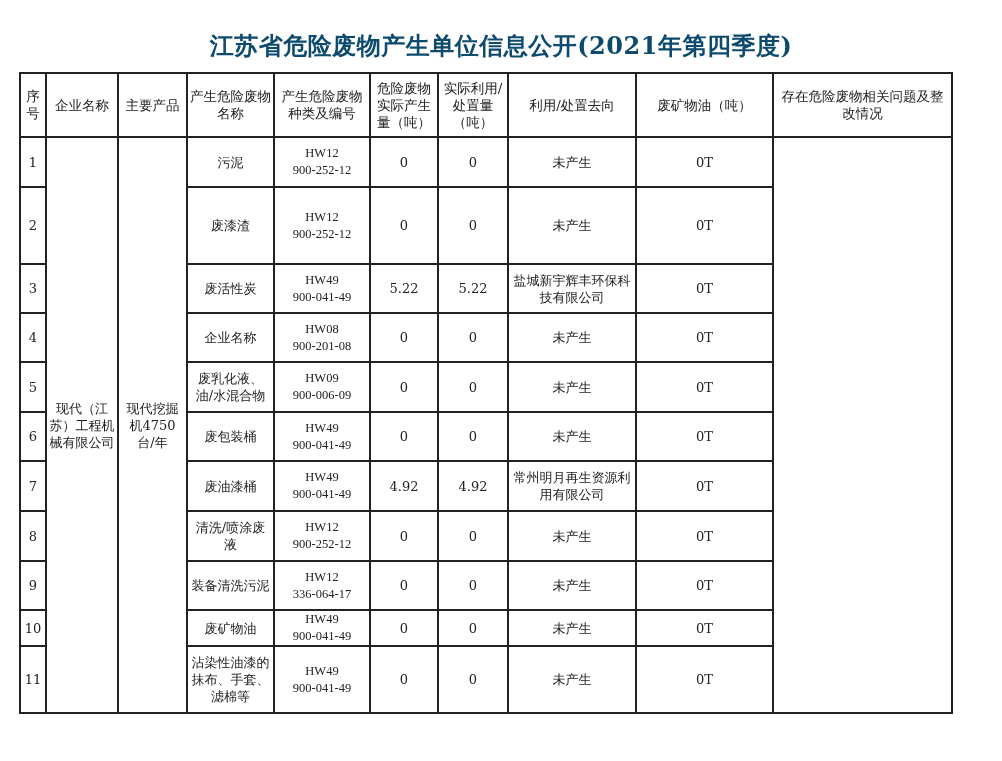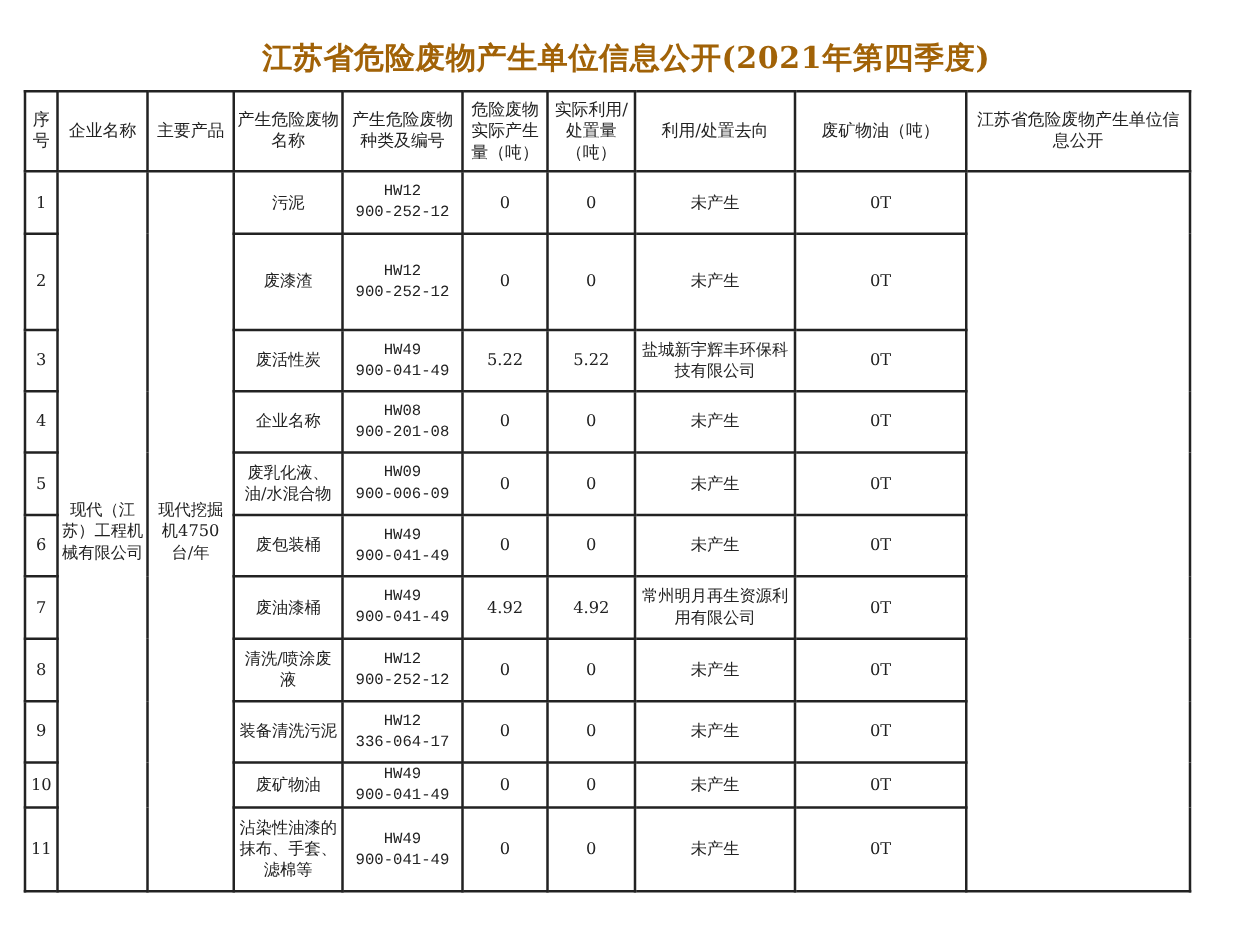--- a/index.html
+++ b/index.html
@@ -1,27 +1,27 @@
 <!DOCTYPE html>
 <html><head>
 <meta charset="utf-8">
 <style>
   html, body { margin:0; padding:0; background:#ffffff; }
   body { width:1002px; height:761px; position:relative; overflow:hidden;
          font-family:"DejaVu Serif","Liberation Serif",serif; color:#222; }
   .title { position:absolute; left:0; top:30px; width:1002px; text-align:center;
-           font-size:24px; font-weight:bold; letter-spacing:0.5px; color:#a16207;
+           font-size:24px; font-weight:bold; letter-spacing:0.5px; color:#0c4a6e;
            font-family:"DejaVu Serif","Liberation Serif",serif; }
   table.report { position:absolute; left:19px; top:72px; border-collapse:collapse;
                  table-layout:fixed; font-size:13px; }
   table.report td, table.report th { border:2px solid #222; text-align:center;
                  vertical-align:middle; padding:0 2px; line-height:17px; font-weight:normal;
                  overflow:hidden; }
   table.report th { height:62px; font-size:13.5px; }
-  .code { font-family:Liberation Mono, monospace; font-size:12.5px; }
+  .code { font-family:Liberation Serif, serif; font-size:12.5px; }
   .num { font-size:13px; }
 </style>
 </head>
 <body>
 
 <div class="title">江苏省危险废物产生单位信息公开(2021年第四季度)</div>
 
 <table class="report">
   <colgroup>
     <col style="width:26px">
@@ -39,21 +39,21 @@
     <tr>
       <th>序号</th>
       <th>企业名称</th>
       <th>主要产品</th>
       <th>产生危险废物名称</th>
       <th>产生危险废物种类及编号</th>
       <th>危险废物实际产生量（吨）</th>
       <th>实际利用/处置量（吨）</th>
       <th>利用/处置去向</th>
       <th>废矿物油（吨）</th>
-      <th>江苏省危险废物产生单位信息公开</th>
+      <th>存在危险废物相关问题及整改情况</th>
     </tr>
   </thead>
   <tbody id="tbody">
       <tr style="height: 50px;">
         <td class="num">1</td>
         <td rowspan="11">现代（江苏）工程机械有限公司</td>
         <td rowspan="11">现代挖掘机4750台/年</td>
         <td>污泥</td>
         <td class="code">
           <div>HW12</div>

